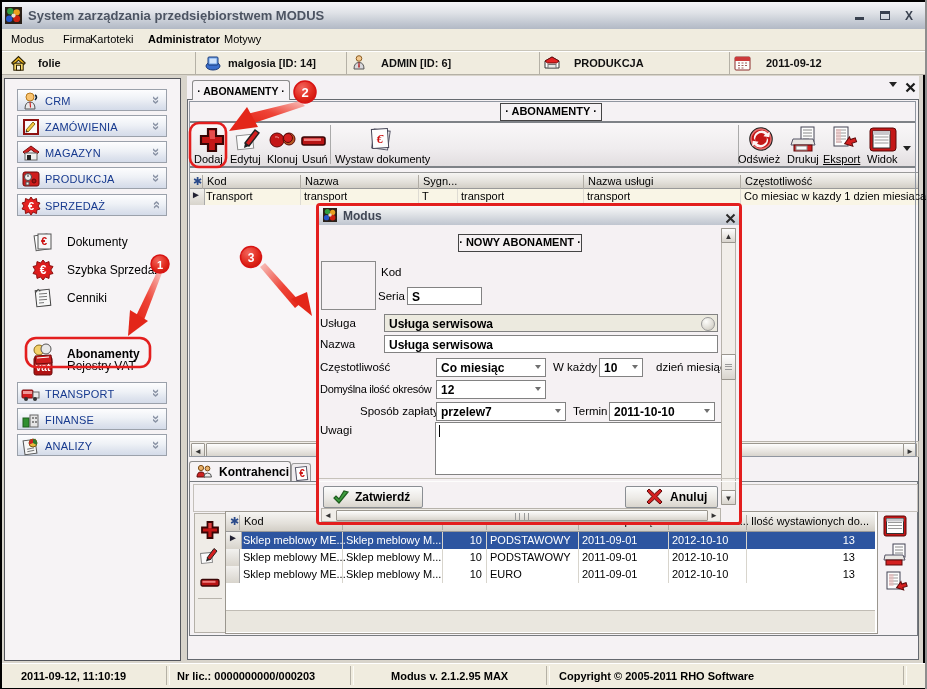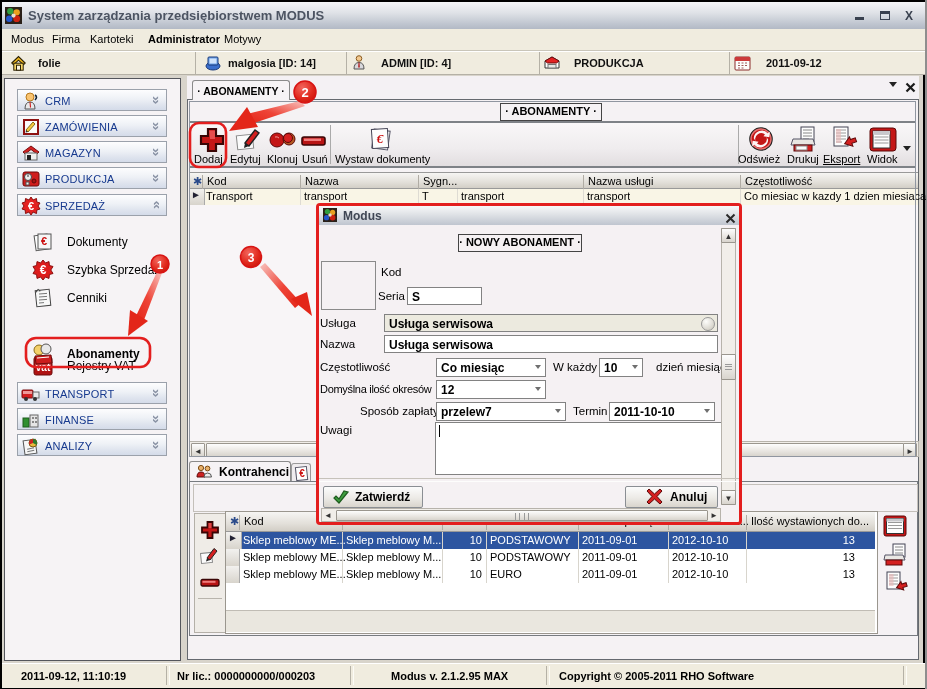--- a/index.html
+++ b/index.html
@@ -78,21 +78,21 @@
         <circle cx="11" cy="11" r="3.2" fill="#cc2211"></circle>
         <circle cx="8" cy="8" r="2" fill="#e8e0d0"></circle>
       </svg></div>
   <div id="titletxt">System zarządzania przedsiębiorstwem MODUS</div>
   <div class="abs" style="left:853px;top:15px;width:9px;height:3px;background:#39414f;"></div>
   <div class="abs" style="left:878px;top:9px;width:10px;height:9px;border:1px solid #39414f;border-top:3px solid #39414f;box-sizing:border-box;"></div>
   <div class="winbtn" style="left:903px;top:7px;">X</div>
 </div>
 <div id="menubar">
   <div class="menuitem" style="left:9px;">Modus</div>
-  <div class="menuitem" style="left:50px;">Firma</div>
+  <div class="menuitem" style="left:61px;">Firma</div>
   <div class="menuitem" style="left:88px;">Kartoteki</div>
   <div class="menuitem" style="left:146px;font-weight:bold;">Administrator</div>
   <div class="menuitem" style="left:222px;">Motywy</div>
 </div>
 <div id="topbar">
   <div class="tcell" style="left:0px;width:193px;"></div>
   <div class="tcell" style="left:193px;width:151px;"></div>
   <div class="tcell" style="left:344px;width:193px;"></div>
   <div class="tcell" style="left:537px;width:190px;"></div>
   <div class="abs" style="left:9px;top:3px;"><svg width="15" height="16" viewBox="0 0 15 16">
@@ -105,21 +105,21 @@
         <ellipse cx="8" cy="11" rx="7" ry="4" fill="#3a6ecc" stroke="#1a3a7a"></ellipse>
         <rect x="3" y="2" width="10" height="8" rx="1" fill="#6aa0e8" stroke="#1a3a7a"></rect>
         <rect x="4.5" y="3.5" width="7" height="5" fill="#cfe2fb"></rect>
       </svg></div>
   <div class="tlabel" style="left:226px;">malgosia [ID: 14]</div>
   <div class="abs" style="left:351px;top:3px;"><svg width="12" height="16" viewBox="0 0 12 16">
         <circle cx="6" cy="3.5" r="2.8" fill="#f3c98f" stroke="#8a5a20"></circle>
         <path d="M1 14 Q1 7.5 6 7.5 Q11 7.5 11 14 Z" fill="#d8d8dc" stroke="#555"></path>
         <path d="M5.5 7.5 h1 L6.8 12 L6 13 L5.2 12 Z" fill="#b02020"></path>
       </svg></div>
-  <div class="tlabel" style="left:379px;">ADMIN [ID: 4]</div>
+  <div class="tlabel" style="left:379px;">ADMIN [ID: 6]</div>
   <div class="abs" style="left:541px;top:3px;"><svg width="18" height="16" viewBox="0 0 18 16">
         <path d="M2 6 L9 2 L16 6 L16 13 L2 13 Z" fill="#fdfdfb" stroke="#333"></path>
         <path d="M2 6 L9 2 L16 6 L13.5 8 L4.5 8 Z" fill="#e32222" stroke="#6d0b0b"></path>
         <rect x="5" y="9.5" width="8" height="3.5" fill="#e8e8e4" stroke="#777"></rect>
       </svg></div>
   <div class="tlabel" style="left:572px;">PRODUKCJA</div>
   <div class="abs" style="left:732px;top:3px;"><svg width="17" height="16" viewBox="0 0 17 16">
         <rect x="1" y="2" width="15" height="13" rx="1" fill="#fdfdfb" stroke="#8a2a2a"></rect>
         <rect x="1" y="2" width="15" height="4" fill="#cc3a3a"></rect>
         <path d="M4 8 h2 M7.5 8 h2 M11 8 h2 M4 10.5 h2 M7.5 10.5 h2 M11 10.5 h2 M4 13 h2 M7.5 13 h2" stroke="#a05a5a"></path>

